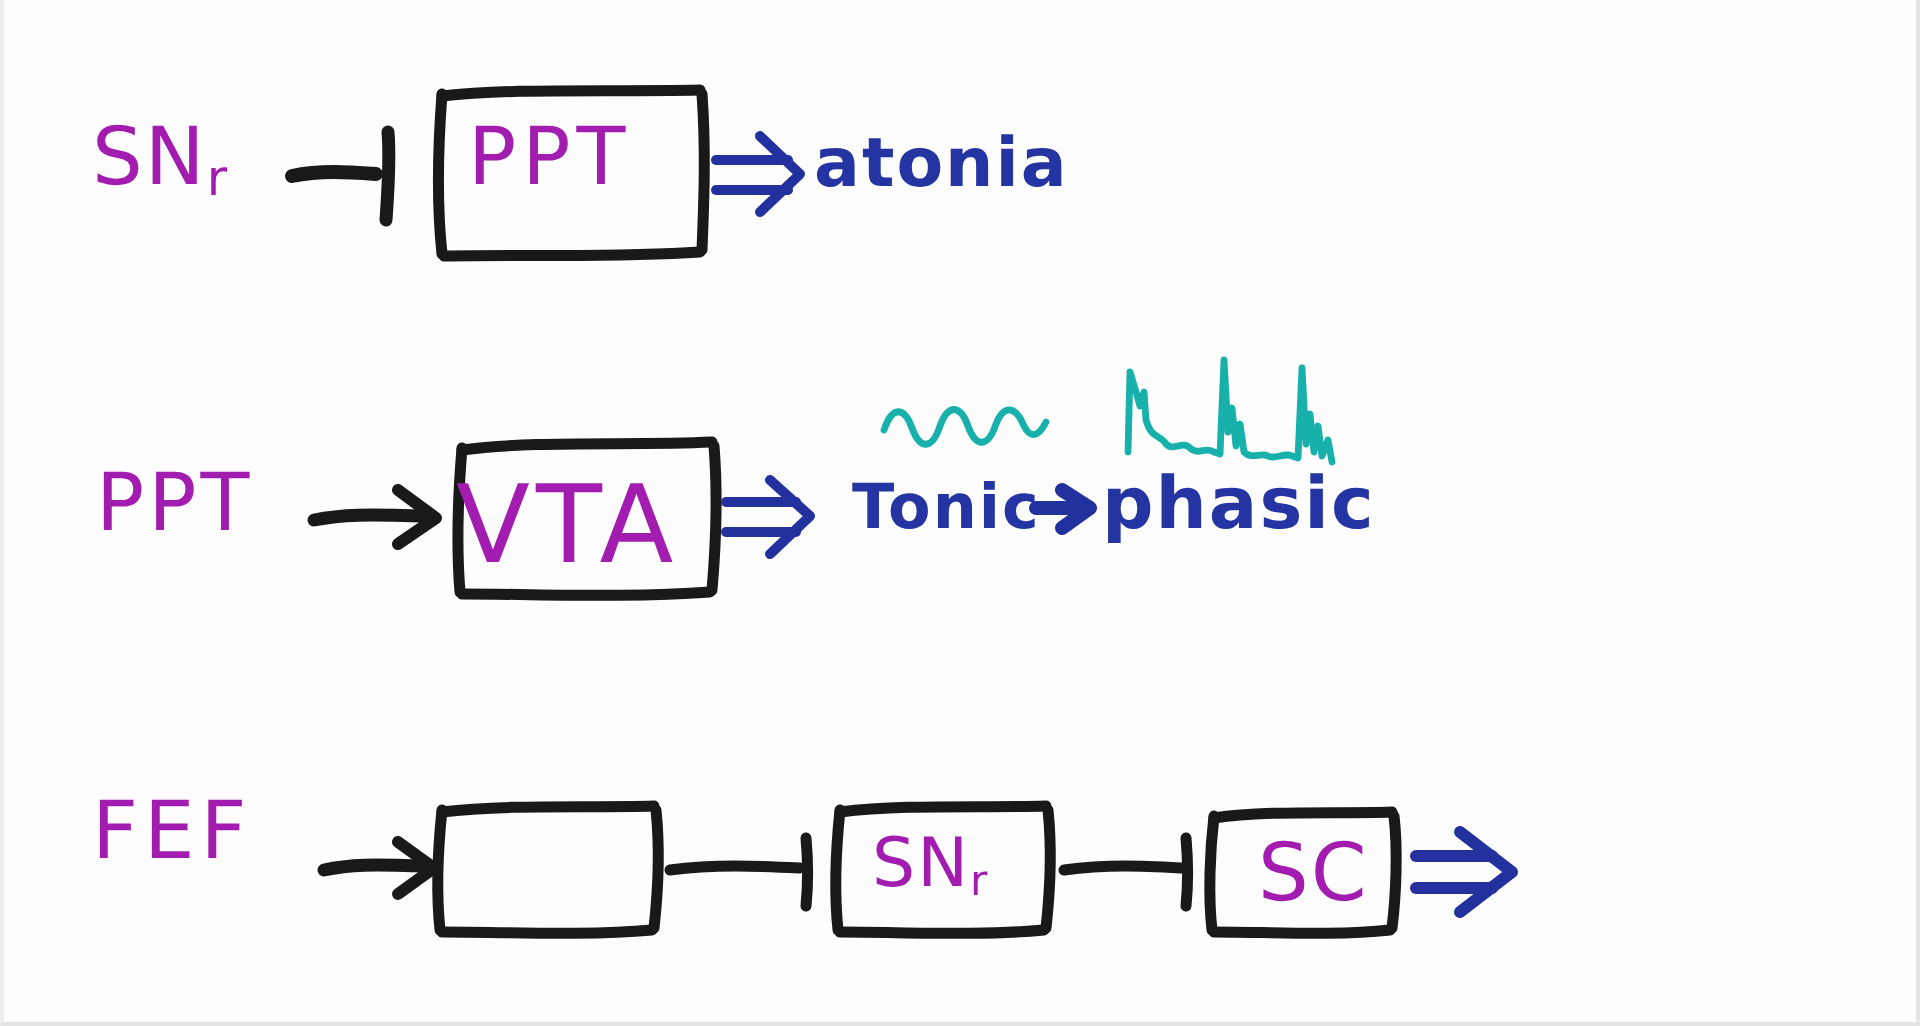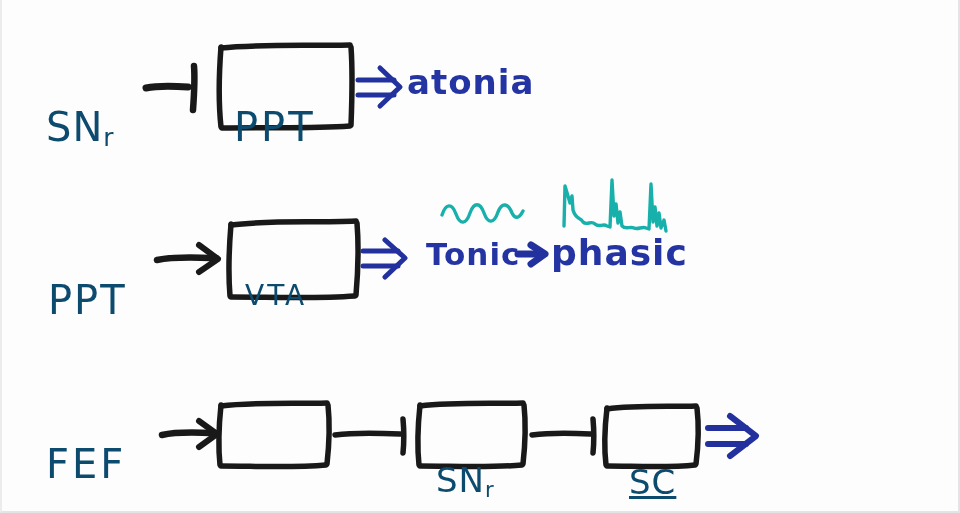--- a/index.html
+++ b/index.html
@@ -30,41 +30,40 @@
 
   
   .hw {
     position: absolute;
     white-space: nowrap;
     font-family: "DejaVu Sans", sans-serif;
     color: #1d1d1d;
     letter-spacing: 1px;
   }
   .hw.black {
-    color: #0c4a6e;
+    color: #a21caf;
     font-weight: 400;
-    margin-top: 48px;
   }
   .hw.blue {
     color: #2434a3;
     font-weight: 600;
   }
   .label-snr1   { left: 44px;  top: 56px;  font-size: 40px; }
   .label-ppt-in { left: 232px; top: 56px;  font-size: 40px; letter-spacing: 3px; }
   .label-atonia { left: 405px; top: 62px;  font-size: 34px; letter-spacing: 1px; }
 
   .label-ppt2   { left: 46px;  top: 229px; font-size: 40px; letter-spacing: 2px; }
-  .label-vta    { left: 243px; top: 231px; font-size: 28px; letter-spacing: 3px; }
+  .label-vta    { left: 226px; top: 231px; font-size: 54px; letter-spacing: 3px; }
   .label-tonic  { left: 424px; top: 236px; font-size: 31px; }
   .label-phasic { left: 549px; top: 232px; font-size: 36px; }
 
   .label-fef    { left: 44px;  top: 393px; font-size: 40px; letter-spacing: 3px; }
   .label-cad    { left: 238px; top: 414px; font-size: 34px; letter-spacing: 1px; }
   .label-snr3   { left: 434px; top: 412px; font-size: 34px; }
-  .label-sc     { left: 627px; top: 414px; font-size: 34px; letter-spacing: 1px; text-decoration: underline; }
+  .label-sc     { left: 627px; top: 414px; font-size: 40px; letter-spacing: 1px; }
   .label-saccade{ left: 773px; top: 412px; font-size: 34px; }
 
   .sub {
     font-size: 0.62em;
     vertical-align: -0.22em;
     letter-spacing: 0;
   }
 </style>
 </head>
 <body>

